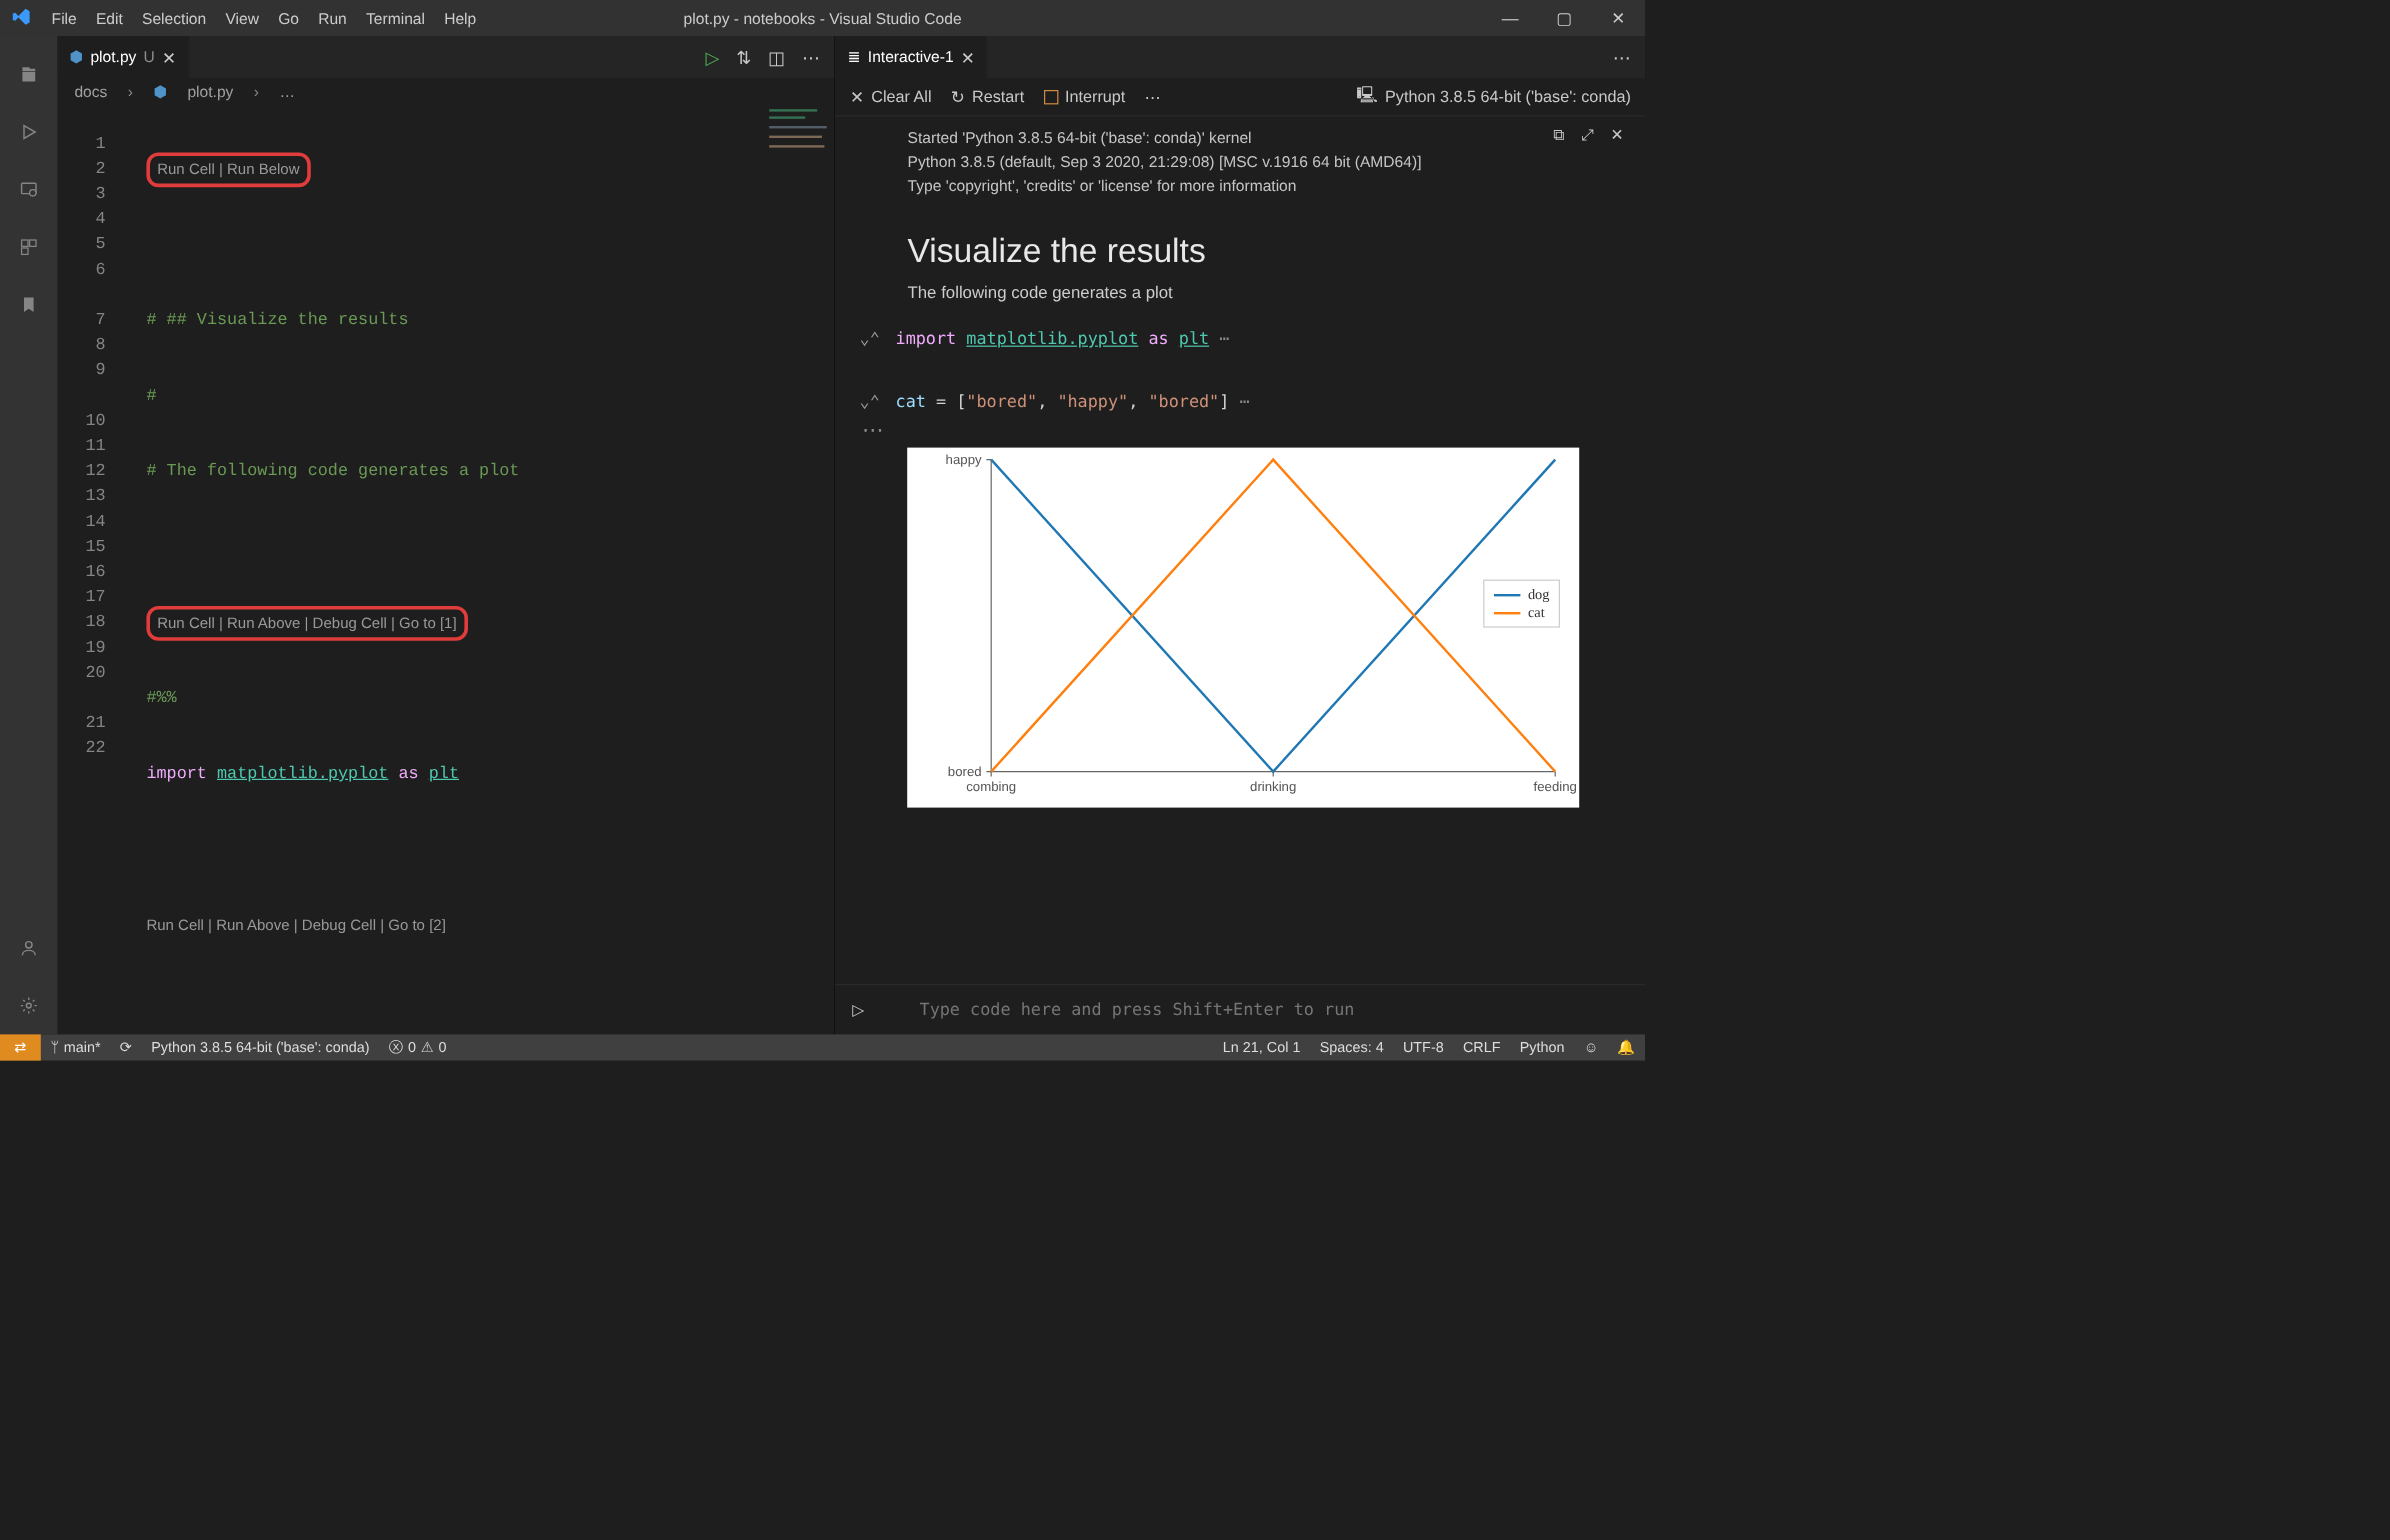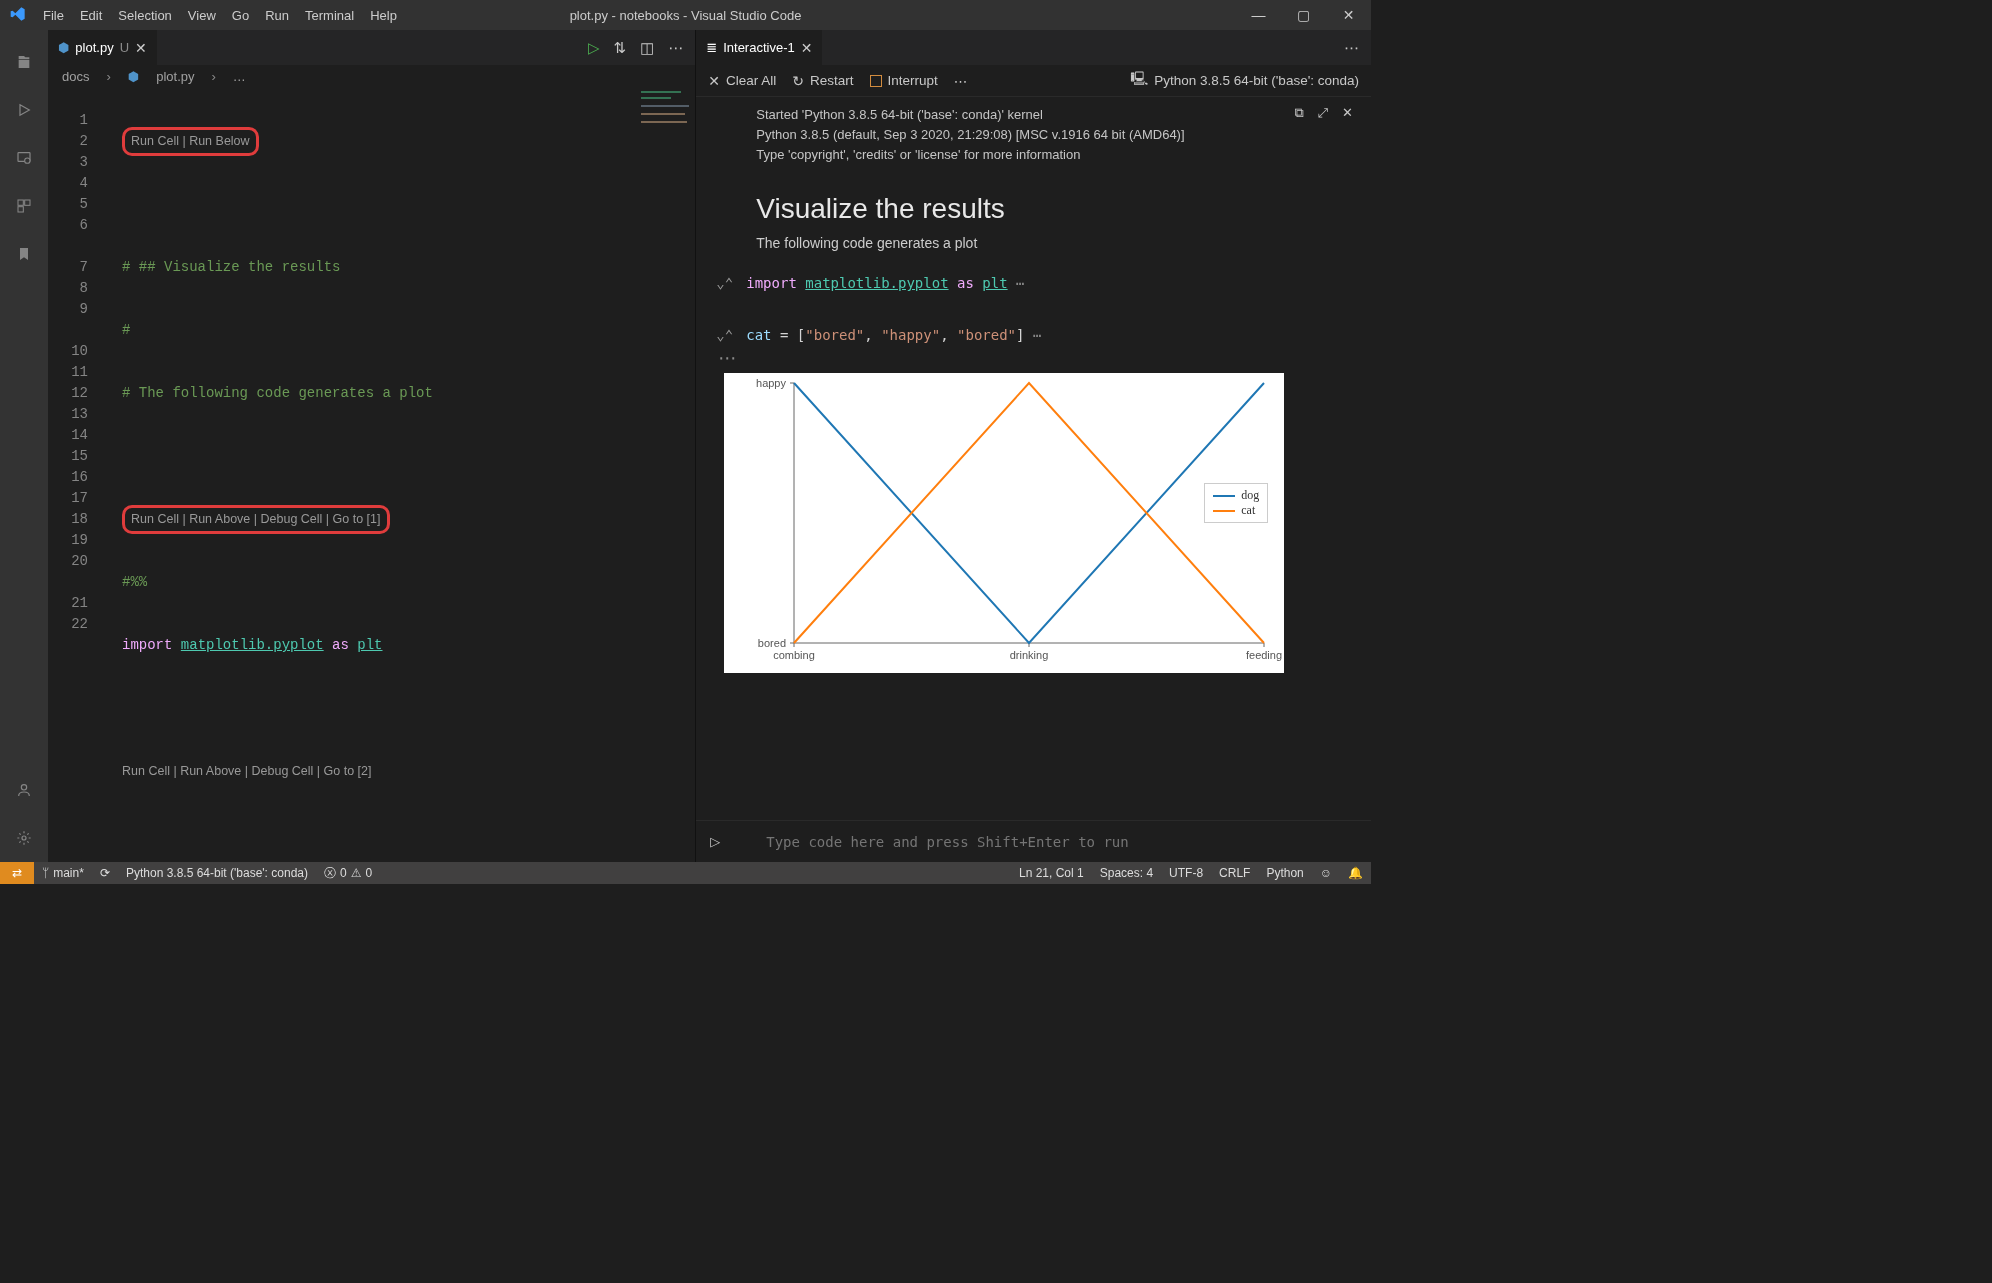--- a/index.html
+++ b/index.html
@@ -77,21 +77,21 @@
   
   .int-body { flex:1; overflow:hidden; padding: 8px 0 0 0; position:relative;}
   .kernel-info { padding: 0 20px 0 60px; color:#c5c5c5; font-size:13px; line-height:20px;}
   .output-tools { position:absolute; right:18px; top:8px; display:flex; gap:14px; color:#c8c8c8;}
   .md-h2 { padding: 28px 0 10px 60px; font-size:28px; color:#e8e8e8; font-weight:500;}
   .md-p { padding: 0 0 20px 60px; color:#cccccc; font-size:14px;}
   .cell-row { display:flex; align-items:center; padding:4px 0 4px 20px; font-family: Consolas,monospace; font-size:14px; color:#d4d4d4;}
   .cell-gutter { width:30px; color:#9a9a9a; }
   .cell-code { flex:1; white-space:pre;}
   .dots3 { color:#8c8c8c; font-size:18px; padding-left:22px;}
-  .chart-wrap { margin:4px 0 0 28px; background:#ffffff; width: 560px; height: 300px; position:relative;}
+  .chart-wrap { margin:4px 0 0 60px; background:#ffffff; width: 560px; height: 300px; position:relative;}
   
   .legend-box { position:absolute; right:16px; top:110px; background:#fff; border:1px solid #ccc; padding:4px 8px; font-size:12px; color:#333;}
   .legend-box div { display:flex; align-items:center; gap:6px;font-family:Liberation Serif, serif;}
   .legend-box .sw { width:22px; height:2px; display:inline-block;}
   .ax-text { font-size:11px; fill:#555; font-family:sans-serif;}
   
   .int-input-row { height:42px; border-top:1px solid #2a2a2a; display:flex; align-items:center; padding:0 14px; gap:14px;}
   .int-input-row input { flex:1; background:transparent; border:none; color:#888; font-family:Consolas,monospace; font-size:14px; outline:none;margin-left:32px;}
   
   .statusbar { height:22px; background:#414040; display:flex; align-items:center; font-size:12px; color:#dddddd;}

